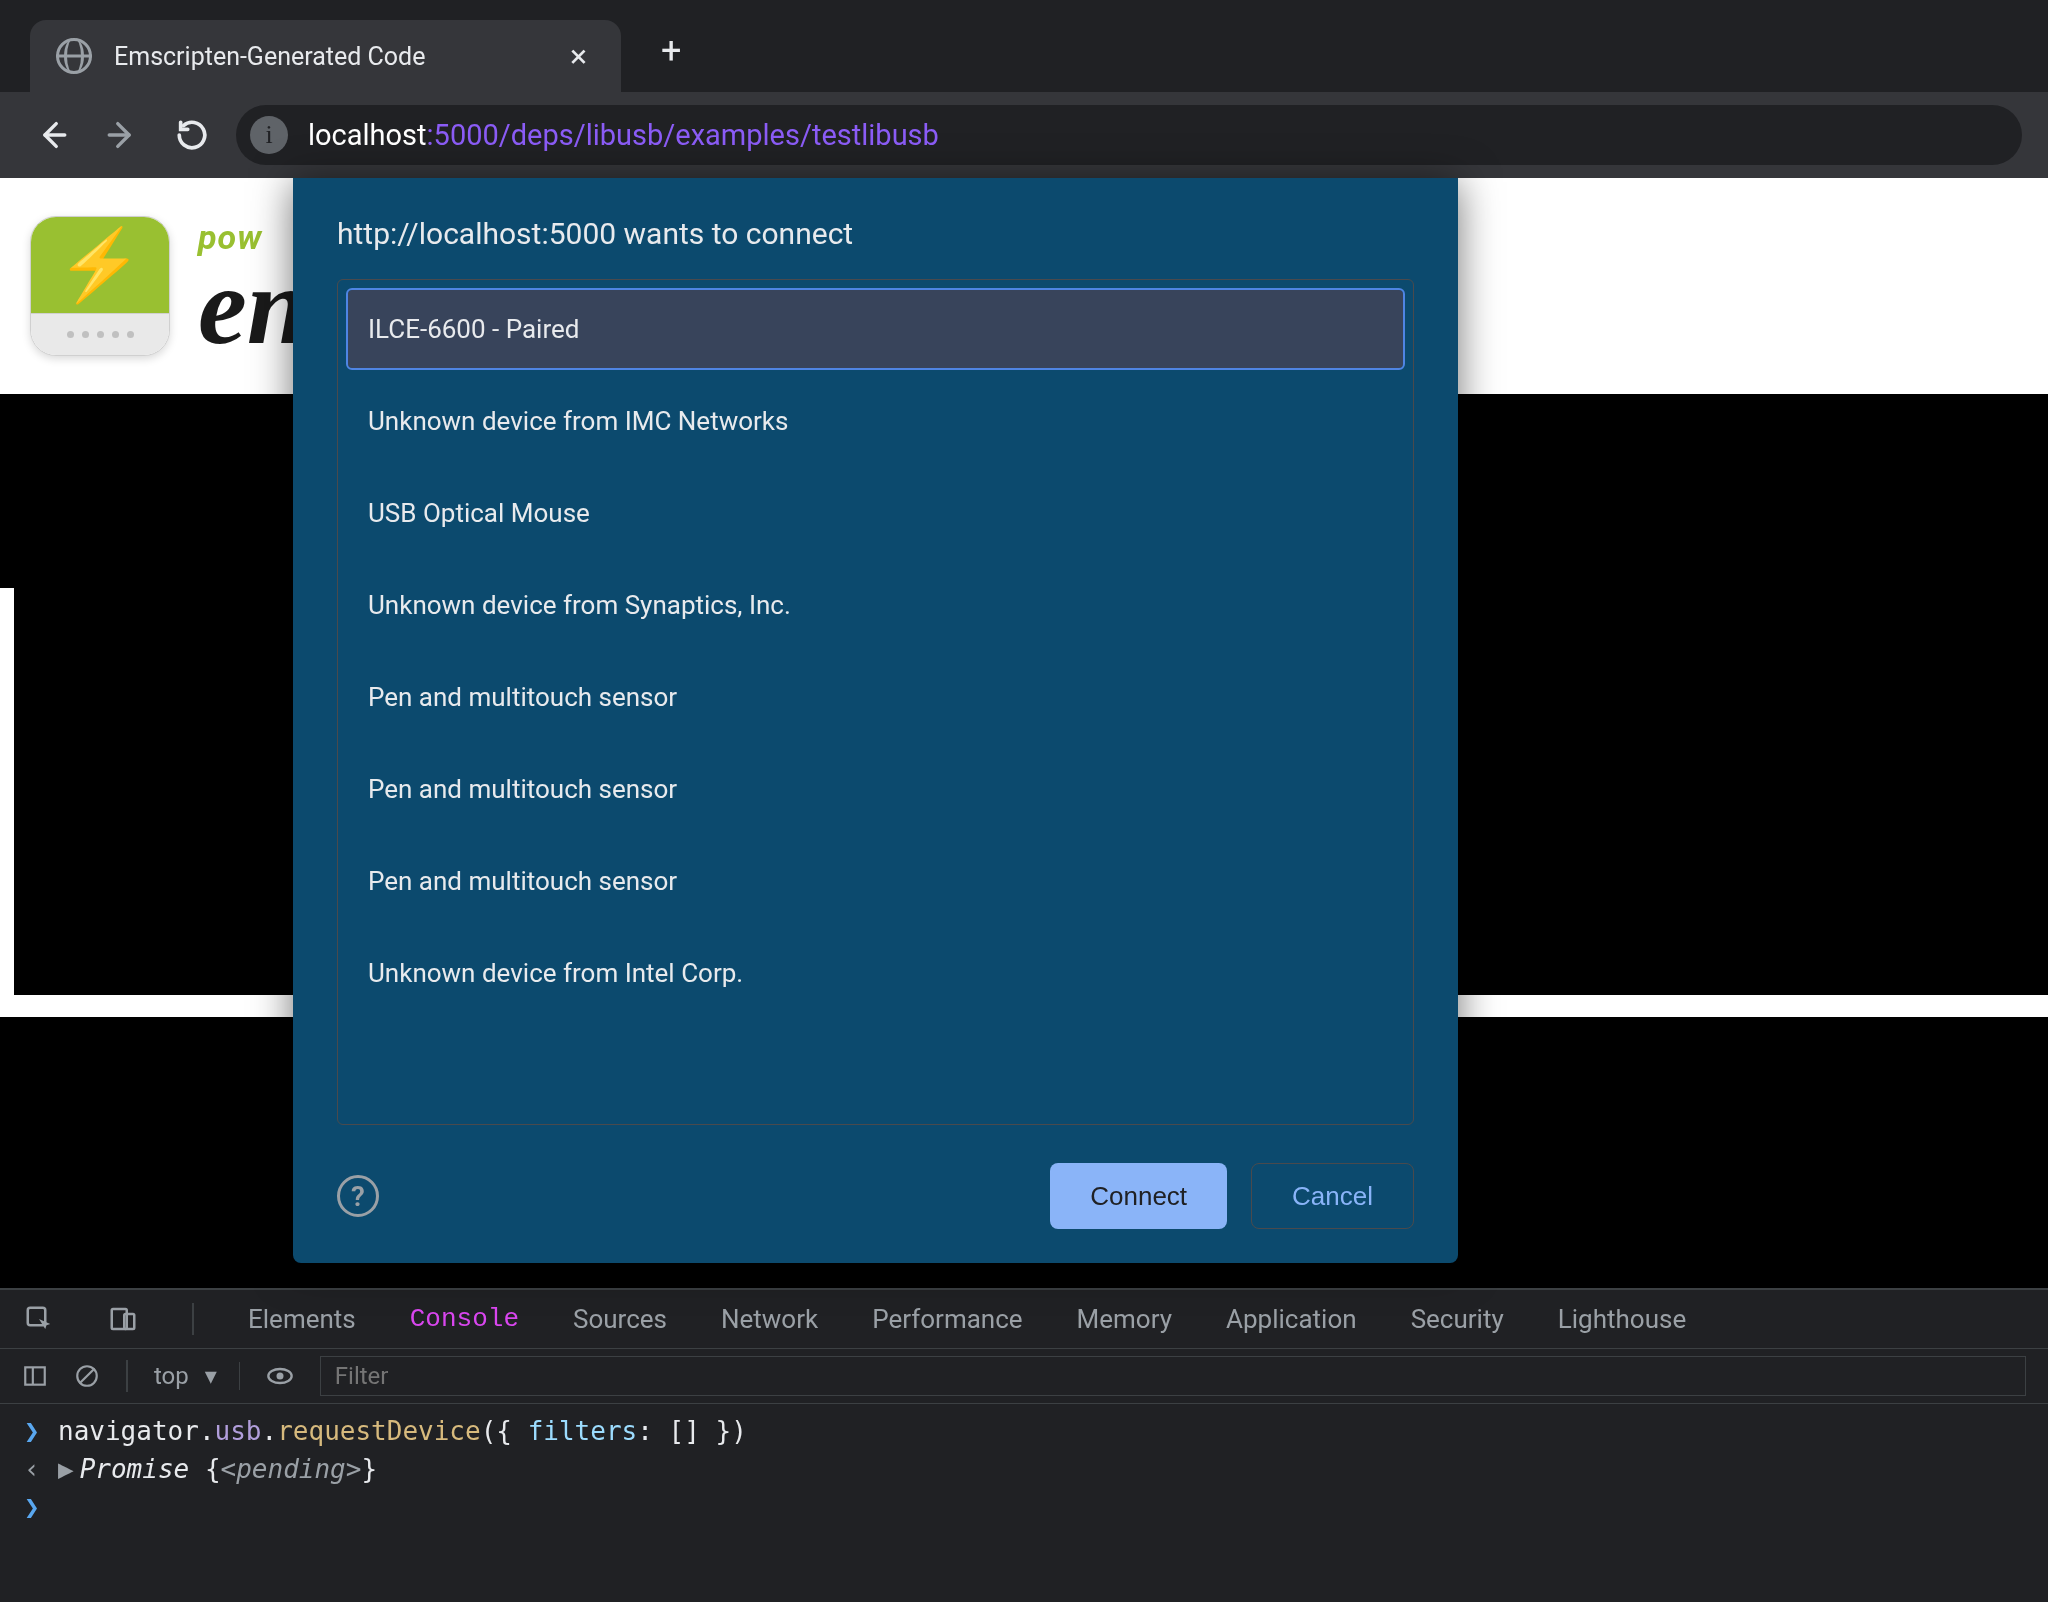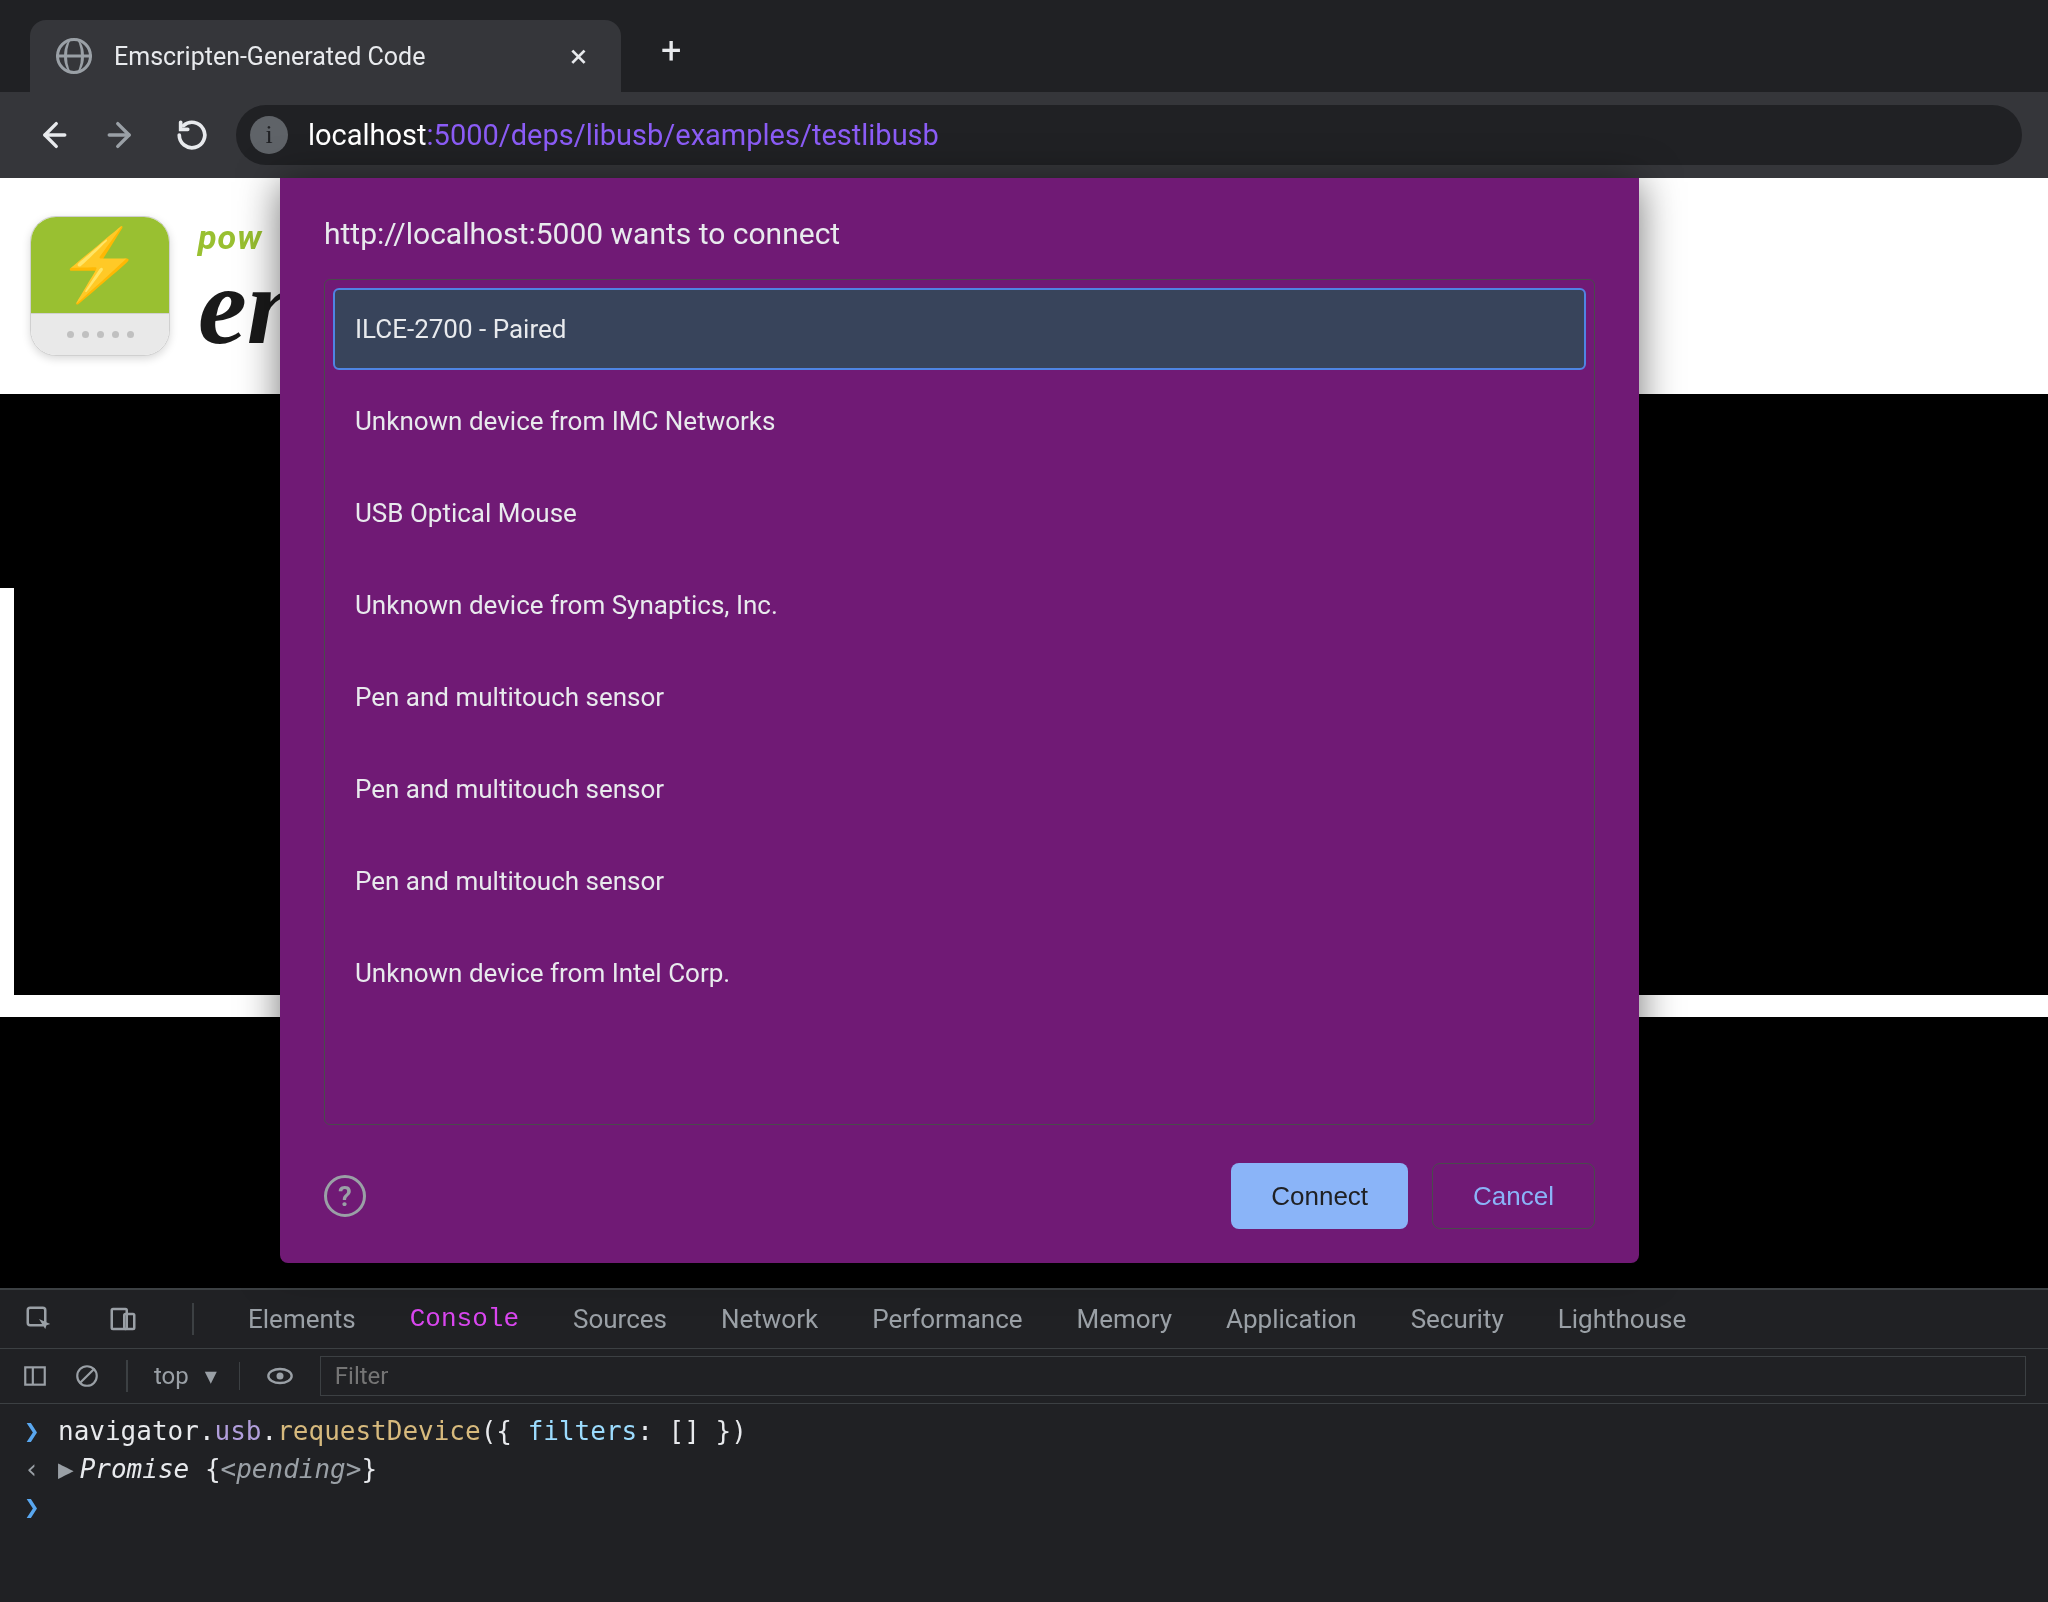--- a/index.html
+++ b/index.html
@@ -130,23 +130,23 @@
   .whiteline {
     position:absolute; left:0; top:817px; height:22px; background:#fff;
   }
   .white-vstrip {
     position:absolute; left:0; top:410px; width:14px; height:407px; background:#fff;
   }
 
   
   .usb-dialog {
     position: absolute;
-    left: 280px; top: 0px;
-    width: 1359px;
-    background: #701a75;
+    left: 293px; top: 0px;
+    width: 1165px;
+    background: #0c4a6e;
     box-shadow: 0 4px 40px rgba(0,0,0,.55);
     border-radius: 0 0 8px 8px;
     padding: 38px 44px 34px 44px;
     z-index: 50;
   }
   .usb-dialog .prompt {
     color:#e8eaed; font-size:30px; margin-bottom: 28px;
   }
   .device-list {
     border: 1px solid #4a4a4d;
@@ -297,21 +297,21 @@
       <span class="en">en</span>
     </div>
   </div>
 
   <div class="white-vstrip"></div>
   <div class="whiteline" style="right:0;"></div>
 
   <div class="usb-dialog">
     <div class="prompt">http://localhost:5000 wants to connect</div>
     <div class="device-list" id="device-list">
-        <div class="device-item selected">ILCE-2700 - Paired</div>
+        <div class="device-item selected">ILCE-6600 - Paired</div>
         <div class="device-item">Unknown device from IMC Networks</div>
         <div class="device-item">USB Optical Mouse</div>
         <div class="device-item">Unknown device from Synaptics, Inc.</div>
         <div class="device-item">Pen and multitouch sensor</div>
         <div class="device-item">Pen and multitouch sensor</div>
         <div class="device-item">Pen and multitouch sensor</div>
         <div class="device-item">Unknown device from Intel Corp.</div>
       </div>
     <div class="usb-actions">
       <div class="help-icon">?</div>

